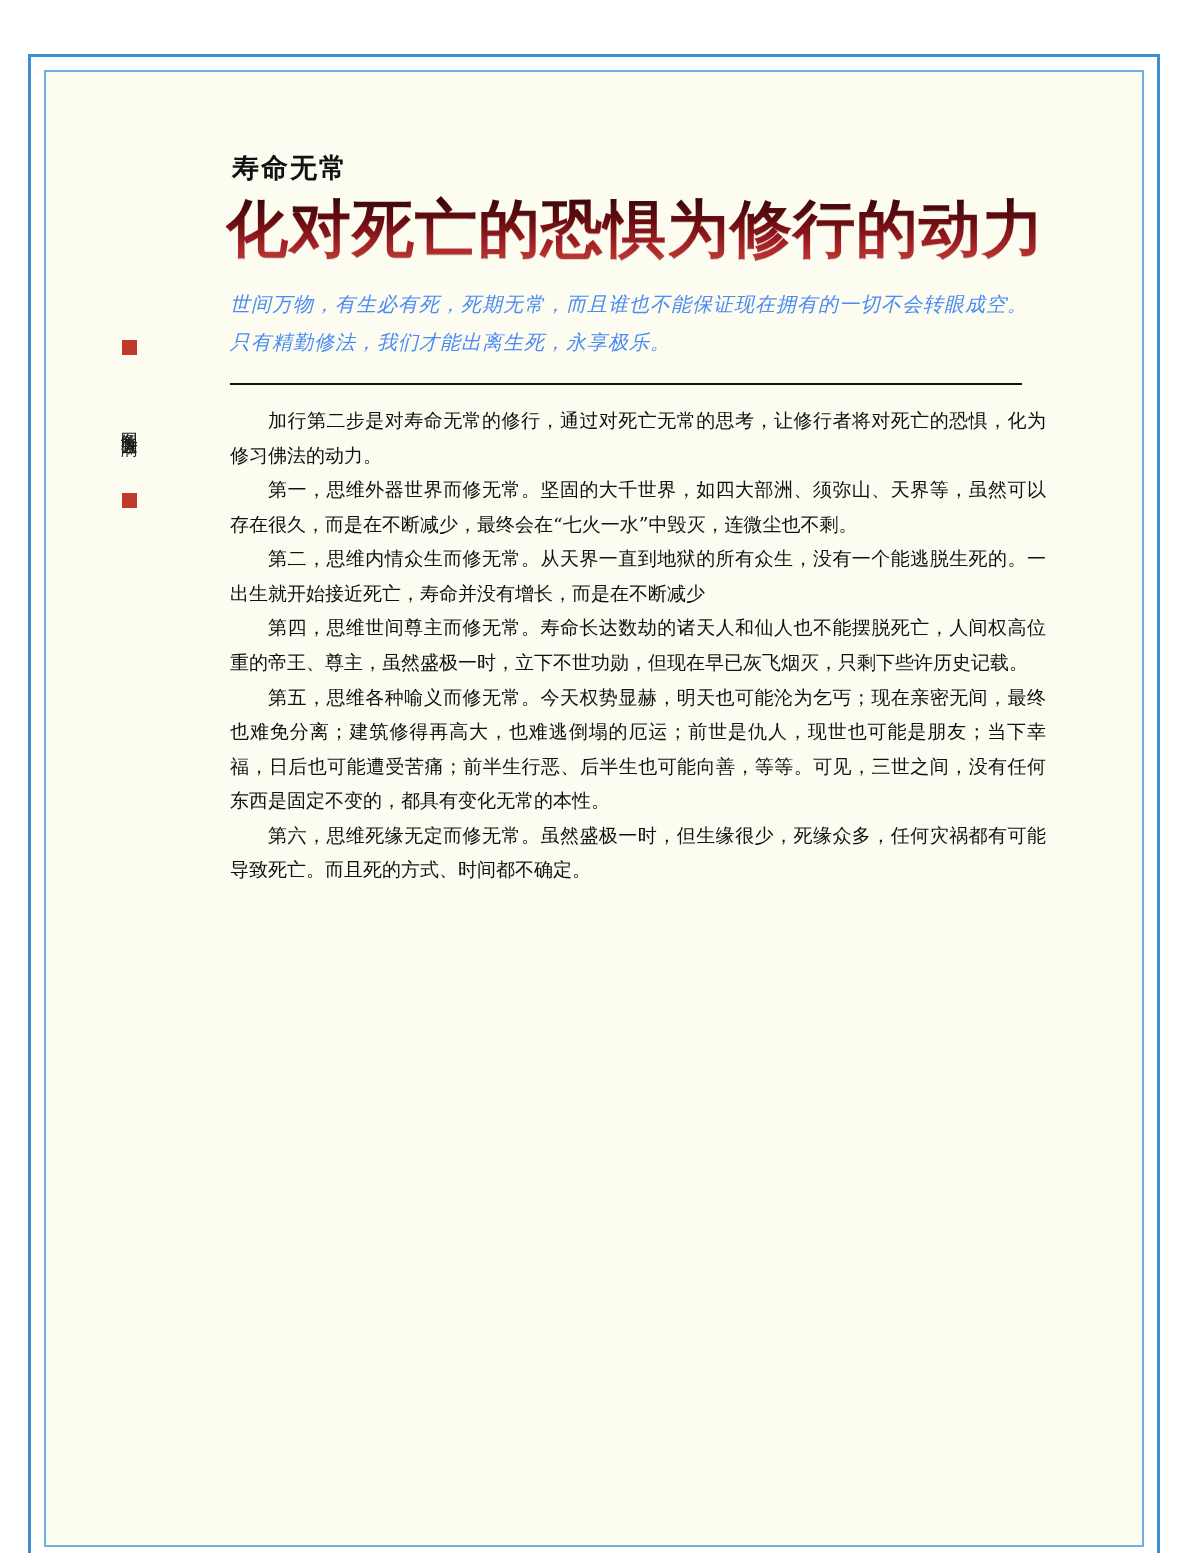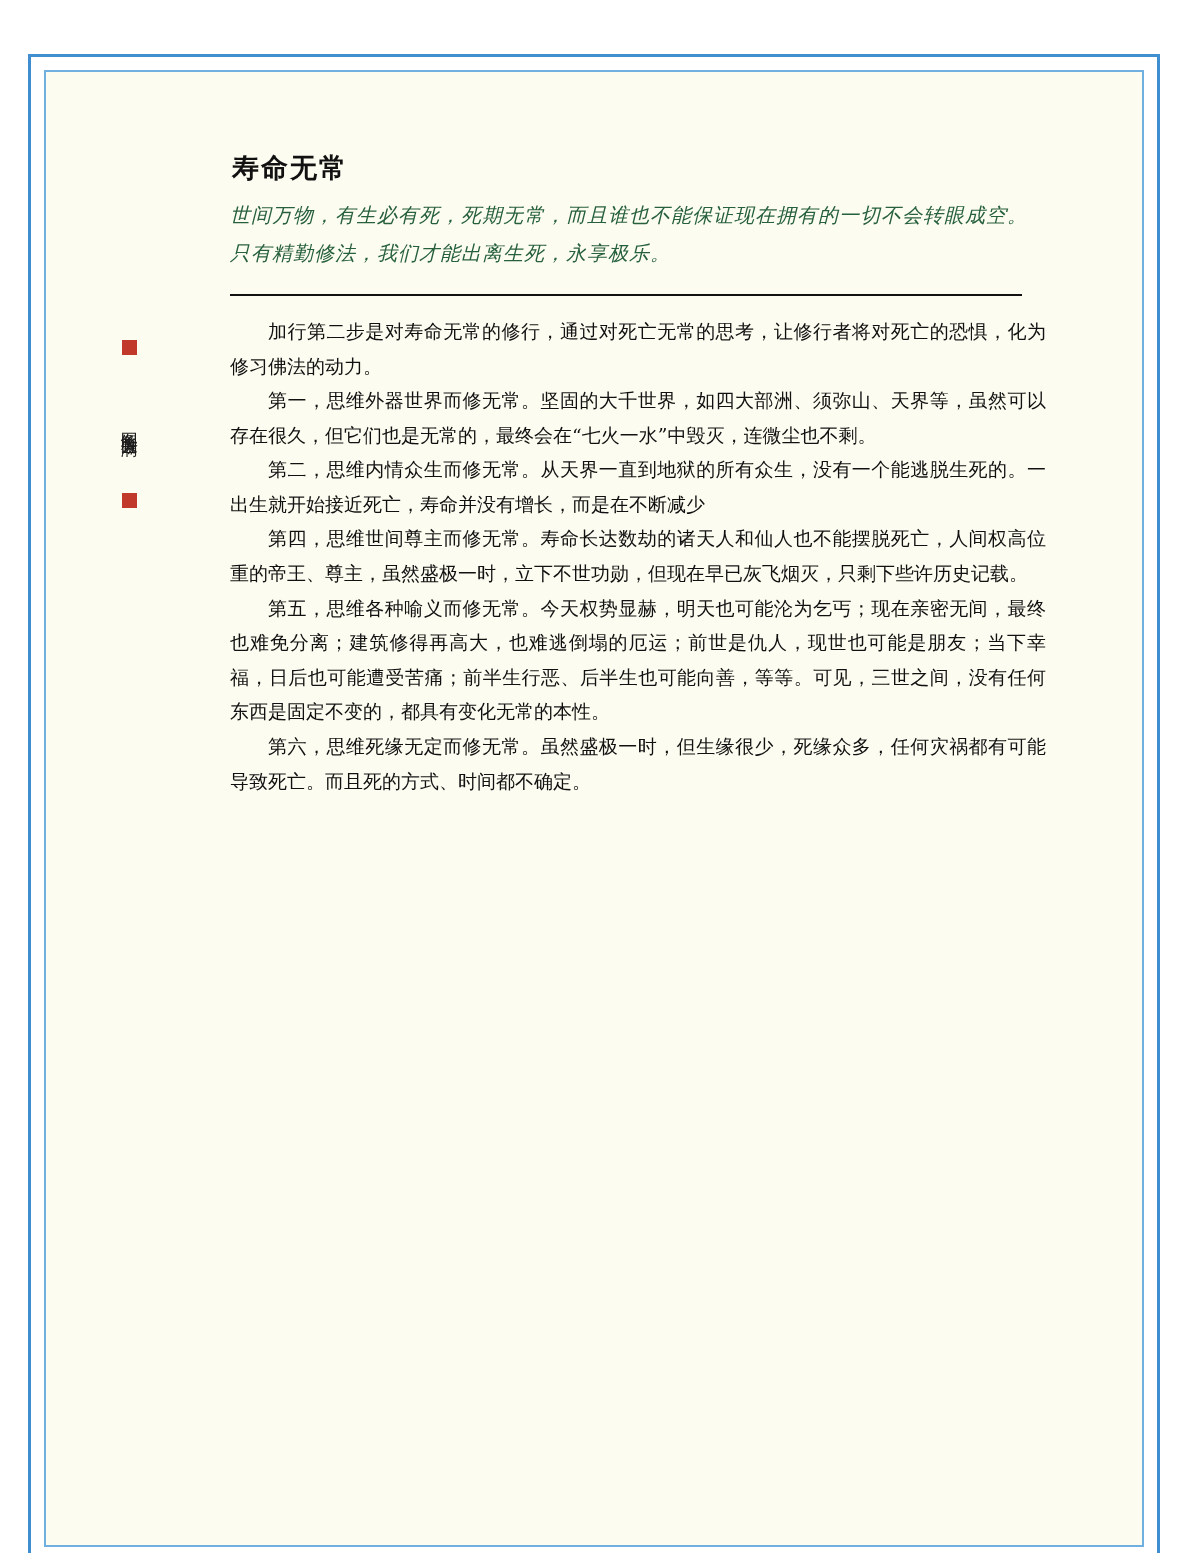--- a/index.html
+++ b/index.html
@@ -102,21 +102,21 @@
     background-clip: text;
     -webkit-text-fill-color: transparent;
     text-shadow: 0 1px 0 rgba(0,0,0,0.15);
   }
 
   .lede {
     font-family: "DejaVu Serif", serif;
     font-size: 20px;
     line-height: 1.9;
     letter-spacing: 1px;
-    color: #14532d;
+    color: #3b82f6;
     margin: 8px 6px 4px 8px;
     opacity: 0.92;
     font-style: italic;
   }
 
   .rule {
     height: 0;
     border-top: 2px solid #111111;
     margin: 22px 6px 18px 8px;
     width: 792px;
@@ -143,25 +143,26 @@
     <div class="frame-inner">
 
       <div class="side-mark">
         <span class="seal"></span>
         <div class="side-text">图解大圆满</div>
         <span class="seal bottom"></span>
       </div>
 
       <div class="content">
         <div class="kicker">寿命无常</div>
+        <h1 class="headline">化对死亡的恐惧为修行的动力</h1>
         <div class="lede">世间万物，有生必有死，死期无常，而且谁也不能保证现在拥有的一切不会转眼成空。只有精勤修法，我们才能出离生死，永享极乐。</div>
         <div class="rule"></div>
         <div class="body-text">
           <p>加行第二步是对寿命无常的修行，通过对死亡无常的思考，让修行者将对死亡的恐惧，化为修习佛法的动力。</p>
-          <p>第一，思维外器世界而修无常。坚固的大千世界，如四大部洲、须弥山、天界等，虽然可以存在很久，但它们也是无常的，最终会在“七火一水”中毁灭，连微尘也不剩。</p>
+          <p>第一，思维外器世界而修无常。坚固的大千世界，如四大部洲、须弥山、天界等，虽然可以存在很久，而是在不断减少，最终会在“七火一水”中毁灭，连微尘也不剩。</p>
           <p>第二，思维内情众生而修无常。从天界一直到地狱的所有众生，没有一个能逃脱生死的。一出生就开始接近死亡，寿命并没有增长，而是在不断减少</p>
           <p>第四，思维世间尊主而修无常。寿命长达数劫的诸天人和仙人也不能摆脱死亡，人间权高位重的帝王、尊主，虽然盛极一时，立下不世功勋，但现在早已灰飞烟灭，只剩下些许历史记载。</p>
           <p>第五，思维各种喻义而修无常。今天权势显赫，明天也可能沦为乞丐；现在亲密无间，最终也难免分离；建筑修得再高大，也难逃倒塌的厄运；前世是仇人，现世也可能是朋友；当下幸福，日后也可能遭受苦痛；前半生行恶、后半生也可能向善，等等。可见，三世之间，没有任何东西是固定不变的，都具有变化无常的本性。</p>
           <p>第六，思维死缘无定而修无常。虽然盛极一时，但生缘很少，死缘众多，任何灾祸都有可能导致死亡。而且死的方式、时间都不确定。</p>
         </div>
       </div>
 
     </div>
   </div>
 </div>

